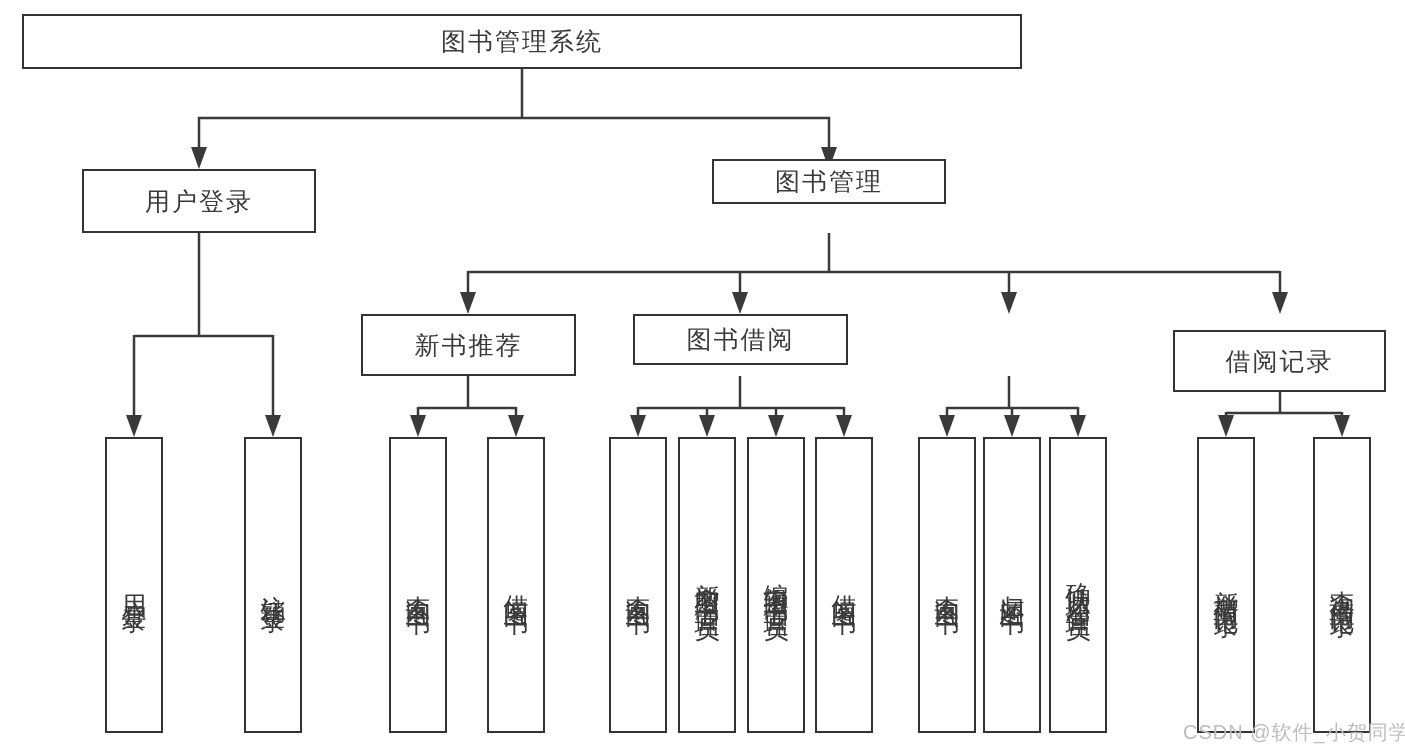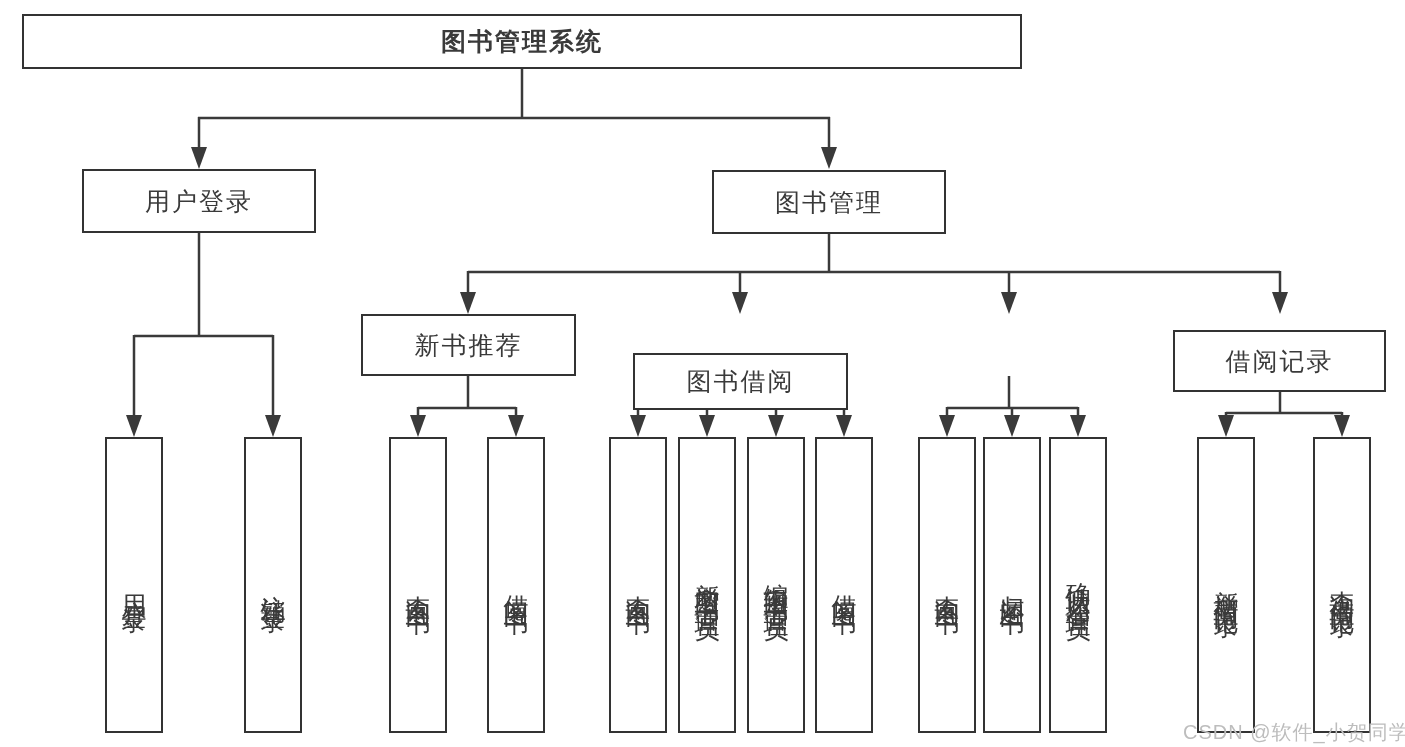--- a/index.html
+++ b/index.html
@@ -119,35 +119,35 @@
       <polygon points="768,415 784,415 776,437"></polygon>
       <polygon points="836,415 852,415 844,437"></polygon>
       <polygon points="939,415 955,415 947,437"></polygon>
       <polygon points="1004,415 1020,415 1012,437"></polygon>
       <polygon points="1070,415 1086,415 1078,437"></polygon>
       <polygon points="1218,415 1234,415 1226,437"></polygon>
       <polygon points="1334,415 1350,415 1342,437"></polygon>
     </g>
   </svg>
 
-  <div class="box h" style="left:22px; top:14px; width:1000px; height:55px;font-weight:bold;">
+  <div class="box h" style="left:22px; top:14px; width:1000px; height:55px;">
     <span>图书管理系统</span>
   </div>
 
   <div class="box h" style="left:82px; top:169px; width:234px; height:64px;">
     <span>用户登录</span>
   </div>
-  <div class="box h" style="left:712px; top:170px; width:234px; height:64px;">
+  <div class="box h" style="left:712px; top:159px; width:234px; height:45px;">
     <span>图书管理</span>
   </div>
 
   <div class="box h" style="left:361px; top:314px; width:215px; height:62px;">
     <span>新书推荐</span>
   </div>
-  <div class="box h" style="left:633px; top:314px; width:215px; height:57px;margin-top:39px;">
+  <div class="box h" style="left:633px; top:314px; width:215px; height:51px;">
     <span>图书借阅</span>
   </div>
   <div class="box h" style="left:1173px; top:314px; width:213px; height:62px;margin-top:16px;">
     <span>借阅记录</span>
   </div>
 
   <div class="box v" style="left:105px; top:437px; width:58px; height:296px;">
     <span class="vtext">用户登录</span>
   </div>
   <div class="box v" style="left:244px; top:437px; width:58px; height:296px;">

